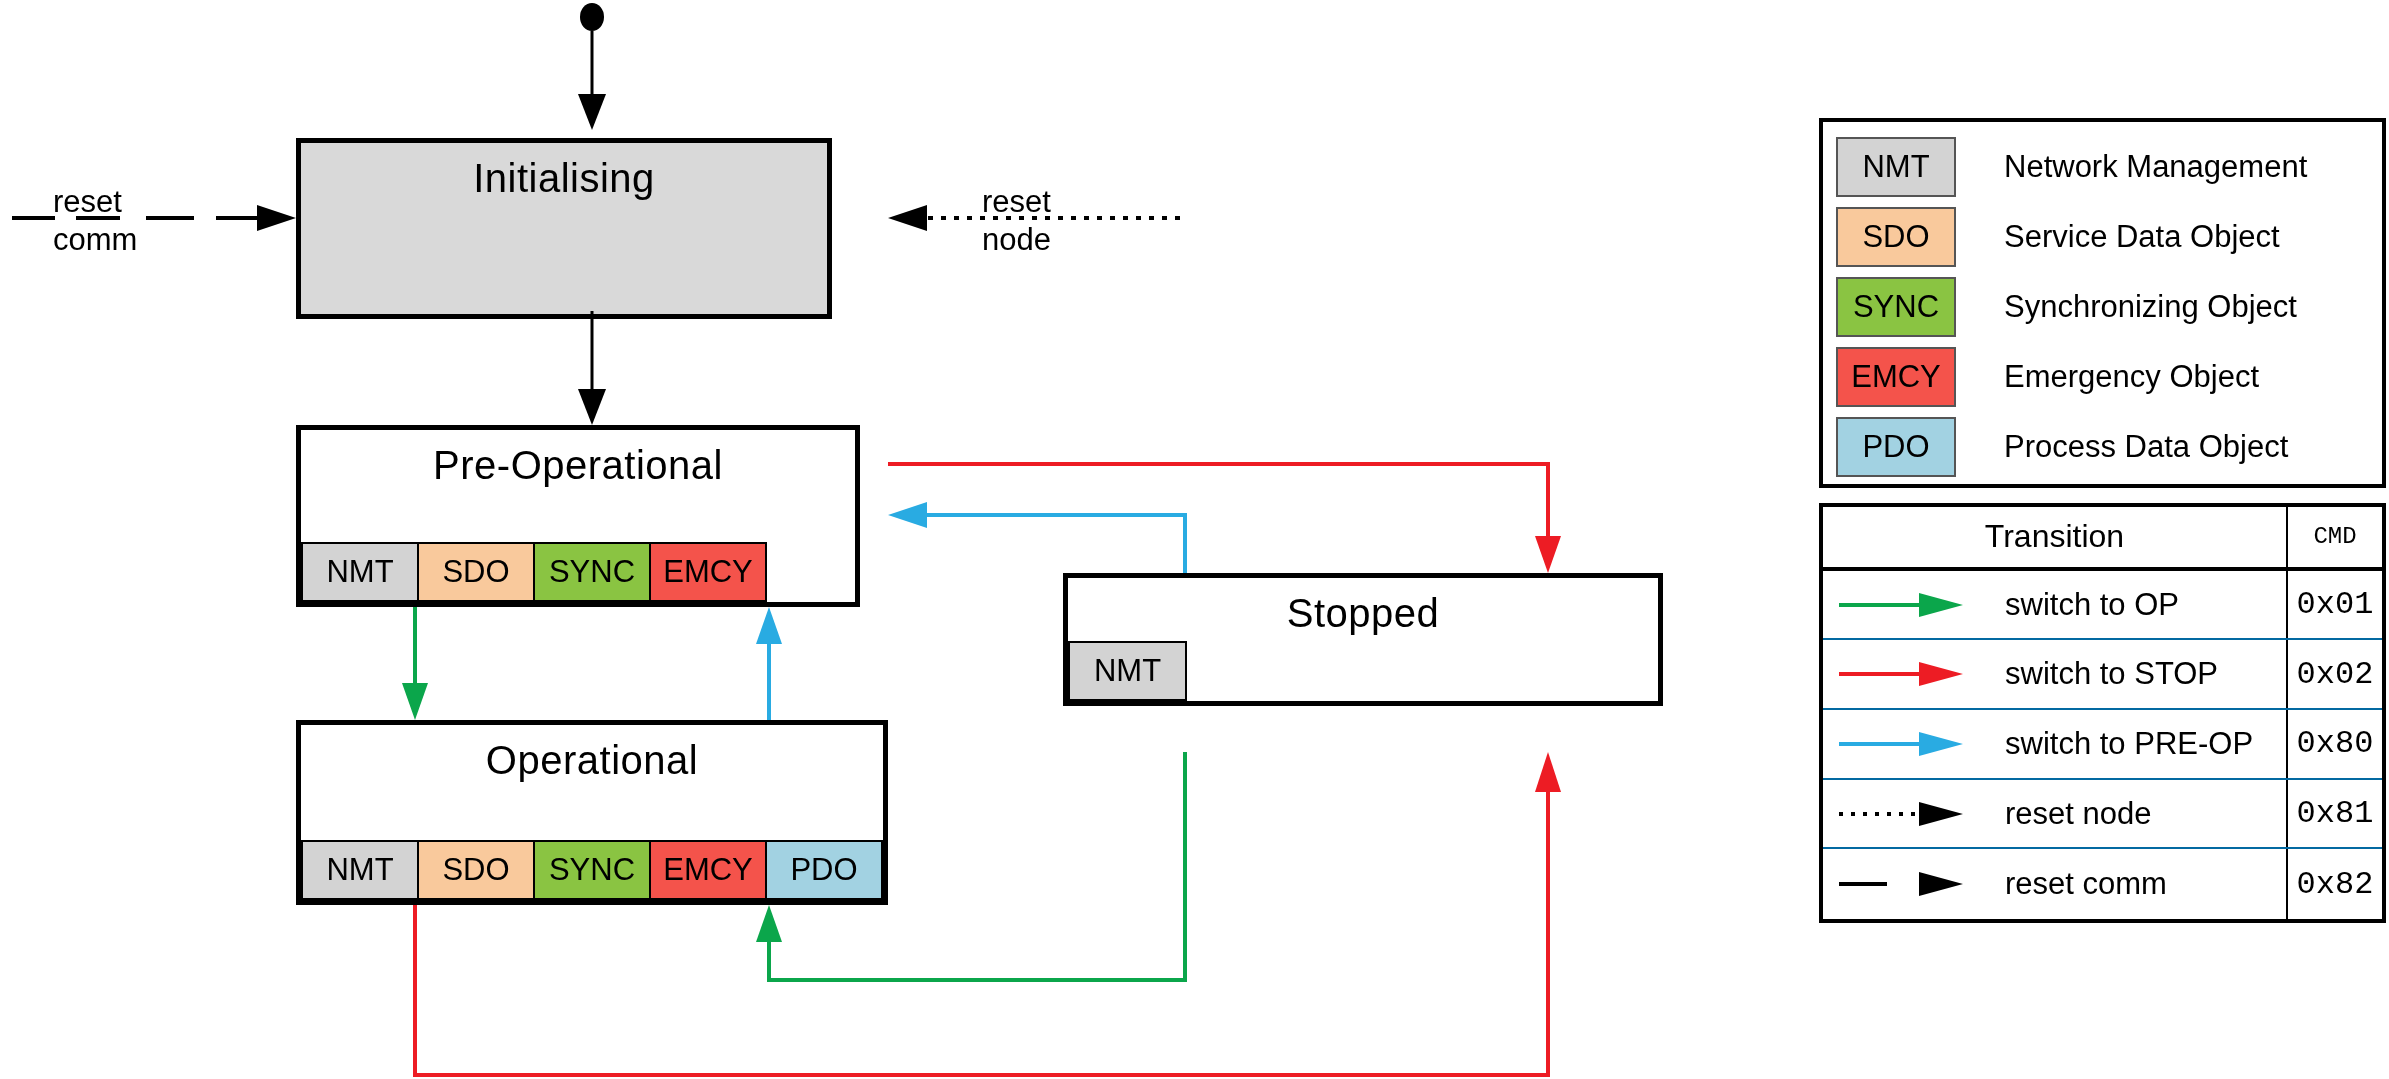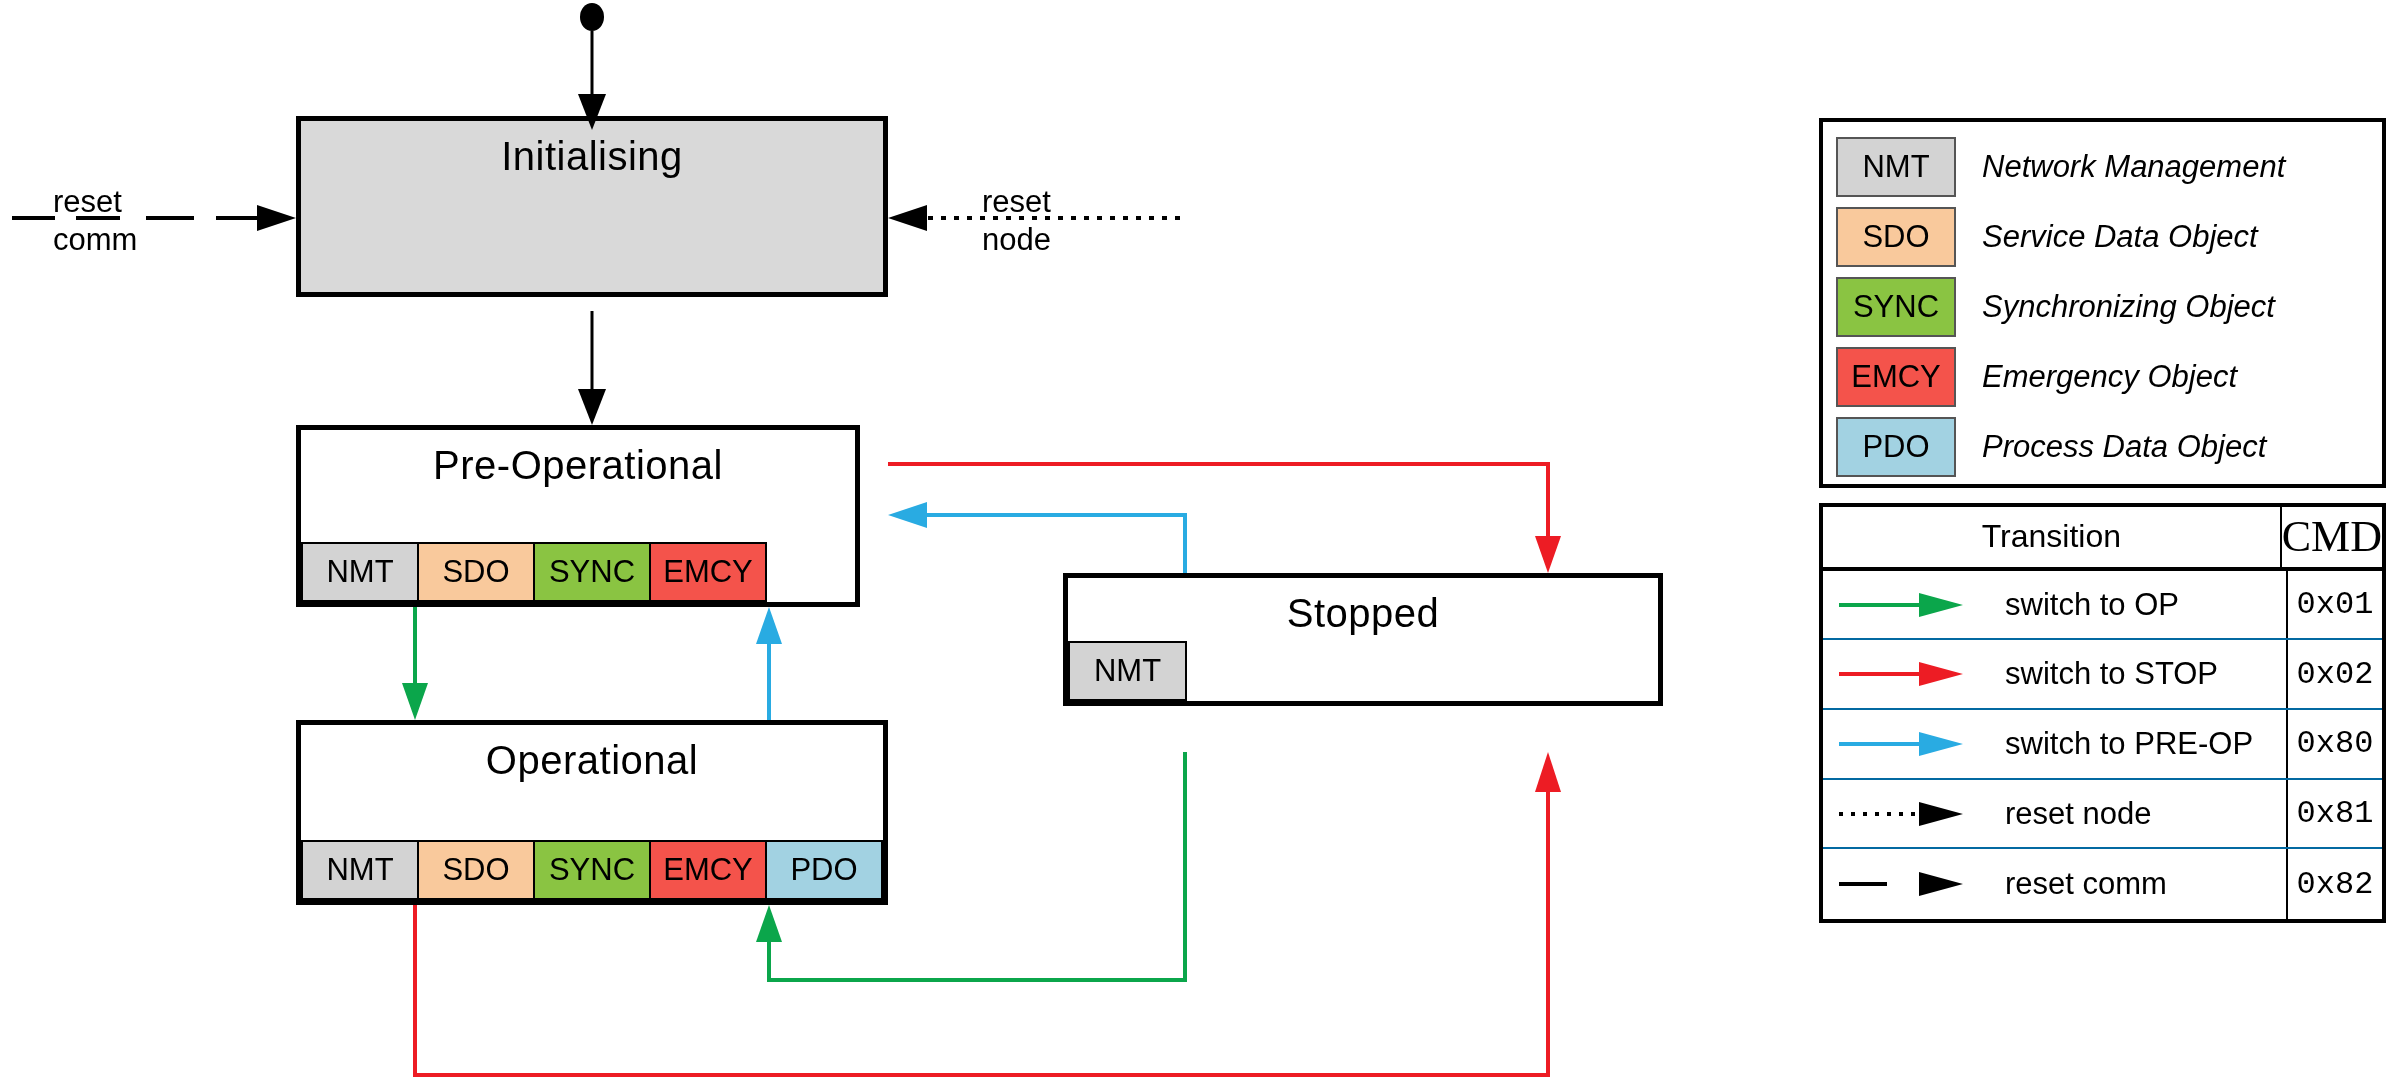--- a/index.html
+++ b/index.html
@@ -64,24 +64,23 @@
   }
   .legend-chip{
     width:120px;height:60px;
     border:2px solid #555;
     box-sizing:border-box;
     display:flex;align-items:center;justify-content:center;
     font-size:31px;
     flex:none;
   }
   .legend-label{
-    margin-left:26px;
+    margin-left:48px;
     font-size:31px;
     white-space:nowrap;
-    font-style:italic;
   }
   
   .trans-table{
     position:absolute;
     left:1819px;top:503px;width:567px;height:420px;
     border:4px solid #000;
     box-sizing:border-box;
     display:flex;flex-direction:column;
   }
   .tt-header{
@@ -103,35 +102,35 @@
     border-right:2px solid #000;
     box-sizing:border-box;
   }
   .tt-col-cmd{
     flex:1;
     display:flex;align-items:center;justify-content:center;
     font-family:"Liberation Mono","DejaVu Sans Mono",monospace;
     font-size:32px;
   }
   .tt-header .tt-col-trans{justify-content:center;font-size:32px;}
-  .tt-header .tt-col-cmd{font-family:Liberation Serif, serif;font-size:44px;border-radius:18px;}
+  .tt-header .tt-col-cmd{font-family:Liberation Mono, monospace;font-size:24px;border-radius:18px;}
   .tt-arrow{margin-left:12px;flex:none;}
   .tt-label{margin-left:20px;font-size:31px;white-space:nowrap;}
   
   .overlay{
     position:absolute;left:0;top:0;
     pointer-events:none;
   }
 </style>
 </head>
 <body>
 
 <div class="canvas">
 
-  <div class="state-box" style="left: 296px; top: 116px; width: 592px; height: 181px; background-color: rgb(217, 217, 217);">
+  <div class="state-box" style="left: 296px; top: 138px; width: 536px; height: 181px; background-color: rgb(217, 217, 217);">
     <span class="state-title">Initialising</span>
   </div>
 
   <div class="state-box" style="left:296px;top:425px;width:564px;height:182px;">
     <span class="state-title">Pre-Operational</span>
     <div class="tab-row">
       <div class="tab" style="background-color: rgb(211, 211, 211);">NMT</div>
       <div class="tab" style="background-color: rgb(249, 201, 156);">SDO</div>
       <div class="tab" style="background-color: rgb(138, 196, 66);">SYNC</div>
       <div class="tab" style="background-color: rgb(244, 83, 75);">EMCY</div>

